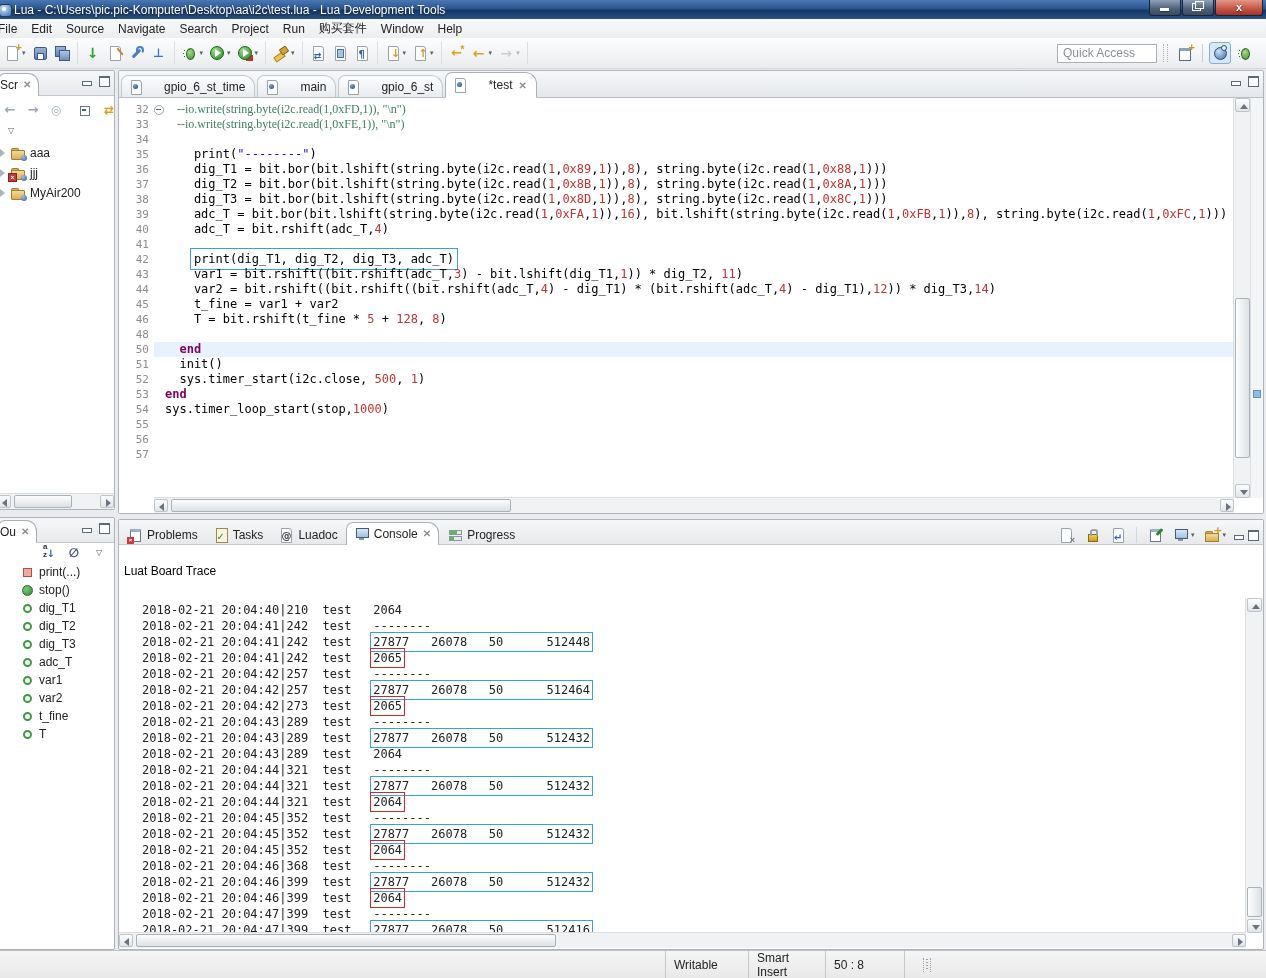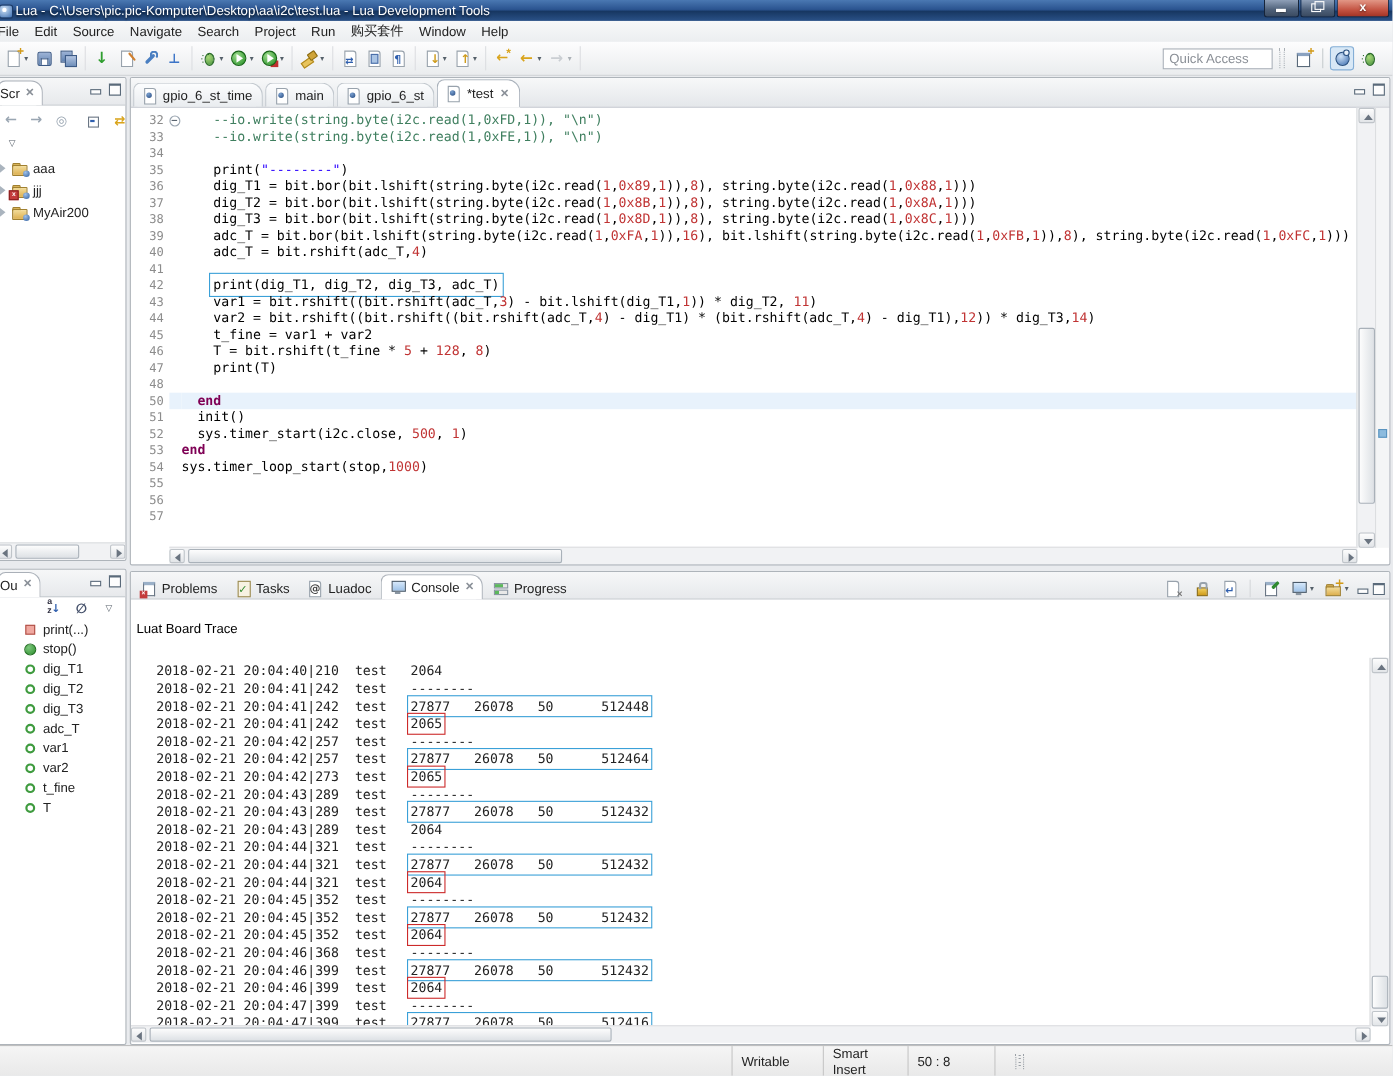--- a/index.html
+++ b/index.html
@@ -142,35 +142,35 @@
   .out-item{height:18px;display:flex;align-items:center;gap:6px;padding-left:24px;}
   .oi{width:12px;height:12px;position:relative;flex:none;}
   .oi.field-red::before{content:"";position:absolute;left:2px;top:2px;width:7px;height:7px;background:#f0a8a0;border:1px solid #b05048;}
   .oi.function-green::before{content:"";position:absolute;left:1px;top:1px;width:9px;height:9px;border-radius:50%;background:radial-gradient(circle at 35% 30%,#7cc87c,#2f8f2f);border:1px solid #267026;}
   .oi.local::before{content:"";position:absolute;left:2px;top:2px;width:5px;height:5px;border-radius:50%;border:2px solid #3f9b3f;background:#fff;}
 
   
   .etabs{height:26px;background:linear-gradient(#f7f8f9,#e4e7ea);display:flex;align-items:flex-end;border-bottom:1px solid #b8bec6;flex:none;padding-left:2px;position:relative;}
   .etab{height:21px;display:flex;align-items:center;padding:0 9px 0 6px;background:linear-gradient(#fcfdfe,#e9ecef);border:1px solid #c2c8ce;border-bottom:none;border-radius:7px 12px 0 0;margin-right:2px;white-space:nowrap;}
   .etab.active{background:#fff;border:1px solid #a8b0ba;border-bottom:1px solid #fff;height:24px;margin-bottom:-1px;}
-  .etab .lbl{margin-left:4px;}
+  .etab .lbl{margin-left:20px;}
   .etab .x{color:#8a9098;font-size:10px;margin-left:6px;font-weight:bold;}
 
   
   .ed-body{flex:1;position:relative;background:#fff;min-height:0;}
   .code{position:absolute;left:0;top:0;right:29px;bottom:15px;overflow:hidden;font-family:"DejaVu Sans Mono","Liberation Mono",monospace;font-size:12px;line-height:15px;padding-top:4px;}
   .cl{height:15px;display:flex;white-space:pre;}
   .lnum{width:30px;flex:none;text-align:right;color:#8c8c8c;padding-right:5px;font-size:11px;}
   .fold{width:11px;flex:none;position:relative;}
   .fold.minus::before{content:"";position:absolute;left:0;top:3px;width:8px;height:8px;border:1px solid #9aa5b0;border-radius:50%;background:#fff;}
   .fold.minus::after{content:"";position:absolute;left:2px;top:7px;width:5px;height:1px;background:#5a6570;}
   .ct{flex:1;white-space:pre;}
   .cl.hl .fold,.cl.hl .ct{background:var(--c-curline);}
   .seg-p{color:#000;}
-  .seg-c{color:var(--c-comment);}
+  .seg-c{color:var(--c-comment);font-family:Liberation Serif, serif;}
   .seg-s{color:var(--c-string);}
   .seg-n{color:var(--c-number);}
   .seg-k{color:var(--c-keyword);font-weight:bold;}
   .boxbl{outline:1px solid var(--c-boxblue);outline-offset:3px;}
 
   
   .sbv{position:absolute;width:17px;background:#f1f2f4;border-left:1px solid #dcdee0;}
   .sbh{position:absolute;height:15px;background:#f1f2f4;border-top:1px solid #dcdee0;}
   .sba{position:absolute;background:linear-gradient(#fdfdfd,#e2e5e8);border:1px solid #bfc4c9;border-radius:2px;box-sizing:border-box;}
   .sba::after{content:"";position:absolute;}
@@ -542,21 +542,20 @@
               <div class="cl"><span class="lnum">37</span><span class="fold"></span><span class="ct"><span class="seg-p">    dig_T2 = bit.bor(bit.lshift(string.byte(i2c.read(</span><span class="seg-n">1</span><span class="seg-p">,</span><span class="seg-n">0x8B</span><span class="seg-p">,</span><span class="seg-n">1</span><span class="seg-p">)),</span><span class="seg-n">8</span><span class="seg-p">), string.byte(i2c.read(</span><span class="seg-n">1</span><span class="seg-p">,</span><span class="seg-n">0x8A</span><span class="seg-p">,</span><span class="seg-n">1</span><span class="seg-p">)))</span></span></div>
               <div class="cl"><span class="lnum">38</span><span class="fold"></span><span class="ct"><span class="seg-p">    dig_T3 = bit.bor(bit.lshift(string.byte(i2c.read(</span><span class="seg-n">1</span><span class="seg-p">,</span><span class="seg-n">0x8D</span><span class="seg-p">,</span><span class="seg-n">1</span><span class="seg-p">)),</span><span class="seg-n">8</span><span class="seg-p">), string.byte(i2c.read(</span><span class="seg-n">1</span><span class="seg-p">,</span><span class="seg-n">0x8C</span><span class="seg-p">,</span><span class="seg-n">1</span><span class="seg-p">)))</span></span></div>
               <div class="cl"><span class="lnum">39</span><span class="fold"></span><span class="ct"><span class="seg-p">    adc_T = bit.bor(bit.lshift(string.byte(i2c.read(</span><span class="seg-n">1</span><span class="seg-p">,</span><span class="seg-n">0xFA</span><span class="seg-p">,</span><span class="seg-n">1</span><span class="seg-p">)),</span><span class="seg-n">16</span><span class="seg-p">), bit.lshift(string.byte(i2c.read(</span><span class="seg-n">1</span><span class="seg-p">,</span><span class="seg-n">0xFB</span><span class="seg-p">,</span><span class="seg-n">1</span><span class="seg-p">)),</span><span class="seg-n">8</span><span class="seg-p">), string.byte(i2c.read(</span><span class="seg-n">1</span><span class="seg-p">,</span><span class="seg-n">0xFC</span><span class="seg-p">,</span><span class="seg-n">1</span><span class="seg-p">)))</span></span></div>
               <div class="cl"><span class="lnum">40</span><span class="fold"></span><span class="ct"><span class="seg-p">    adc_T = bit.rshift(adc_T,</span><span class="seg-n">4</span><span class="seg-p">)</span></span></div>
               <div class="cl"><span class="lnum">41</span><span class="fold"></span><span class="ct"></span></div>
               <div class="cl"><span class="lnum">42</span><span class="fold"></span><span class="ct"><span class="seg-p">    </span><span class="boxbl"><span class="seg-p">print(dig_T1, dig_T2, dig_T3, adc_T)</span></span></span></div>
               <div class="cl"><span class="lnum">43</span><span class="fold"></span><span class="ct"><span class="seg-p">    var1 = bit.rshift((bit.rshift(adc_T,</span><span class="seg-n">3</span><span class="seg-p">) - bit.lshift(dig_T1,</span><span class="seg-n">1</span><span class="seg-p">)) * dig_T2, </span><span class="seg-n">11</span><span class="seg-p">)</span></span></div>
               <div class="cl"><span class="lnum">44</span><span class="fold"></span><span class="ct"><span class="seg-p">    var2 = bit.rshift((bit.rshift((bit.rshift(adc_T,</span><span class="seg-n">4</span><span class="seg-p">) - dig_T1) * (bit.rshift(adc_T,</span><span class="seg-n">4</span><span class="seg-p">) - dig_T1),</span><span class="seg-n">12</span><span class="seg-p">)) * dig_T3,</span><span class="seg-n">14</span><span class="seg-p">)</span></span></div>
               <div class="cl"><span class="lnum">45</span><span class="fold"></span><span class="ct"><span class="seg-p">    t_fine = var1 + var2</span></span></div>
               <div class="cl"><span class="lnum">46</span><span class="fold"></span><span class="ct"><span class="seg-p">    T = bit.rshift(t_fine * </span><span class="seg-n">5</span><span class="seg-p"> + </span><span class="seg-n">128</span><span class="seg-p">, </span><span class="seg-n">8</span><span class="seg-p">)</span></span></div>
-              <div class="cl"><span class="lnum">47</span><span class="fold"></span><span class="ct"><span class="seg-p">    print(T)</span></span></div>
               <div class="cl"><span class="lnum">48</span><span class="fold"></span><span class="ct"></span></div>
               <div class="cl hl"><span class="lnum">50</span><span class="fold"></span><span class="ct"><span class="seg-p">  </span><span class="seg-k">end</span></span></div>
               <div class="cl"><span class="lnum">51</span><span class="fold"></span><span class="ct"><span class="seg-p">  init()</span></span></div>
               <div class="cl"><span class="lnum">52</span><span class="fold"></span><span class="ct"><span class="seg-p">  sys.timer_start(i2c.close, </span><span class="seg-n">500</span><span class="seg-p">, </span><span class="seg-n">1</span><span class="seg-p">)</span></span></div>
               <div class="cl"><span class="lnum">53</span><span class="fold"></span><span class="ct"><span class="seg-k">end</span></span></div>
               <div class="cl"><span class="lnum">54</span><span class="fold"></span><span class="ct"><span class="seg-p">sys.timer_loop_start(stop,</span><span class="seg-n">1000</span><span class="seg-p">)</span></span></div>
               <div class="cl"><span class="lnum">55</span><span class="fold"></span><span class="ct"></span></div>
               <div class="cl"><span class="lnum">56</span><span class="fold"></span><span class="ct"></span></div>
               <div class="cl"><span class="lnum">57</span><span class="fold"></span><span class="ct"></span></div>
             </div>

